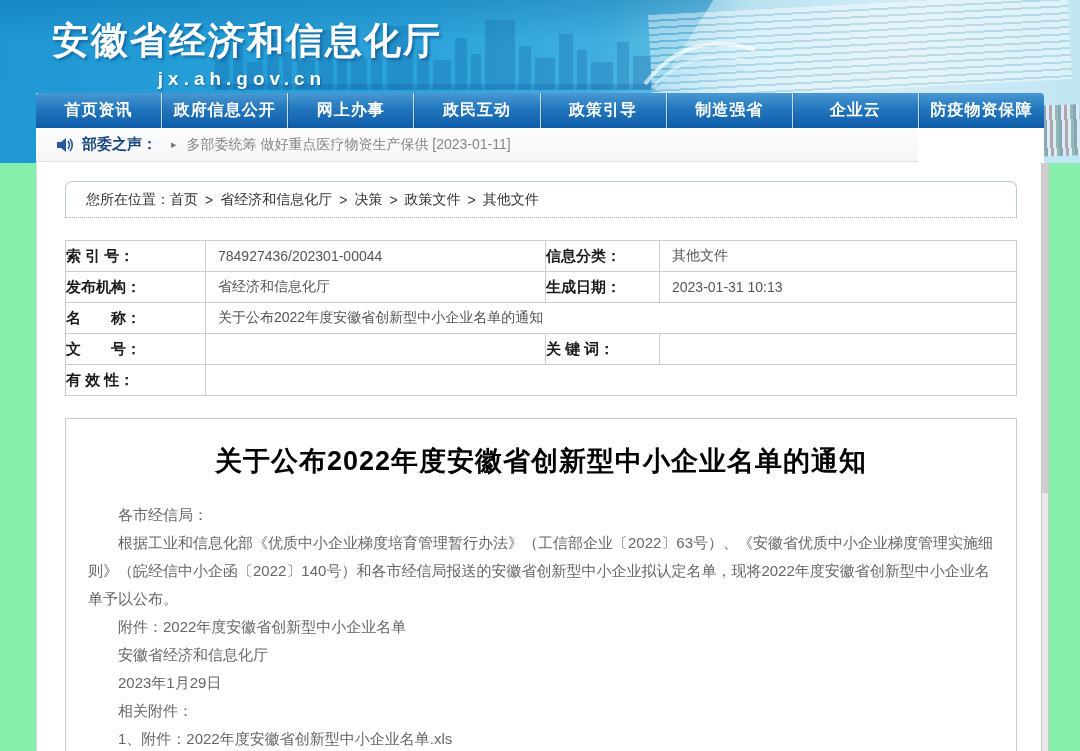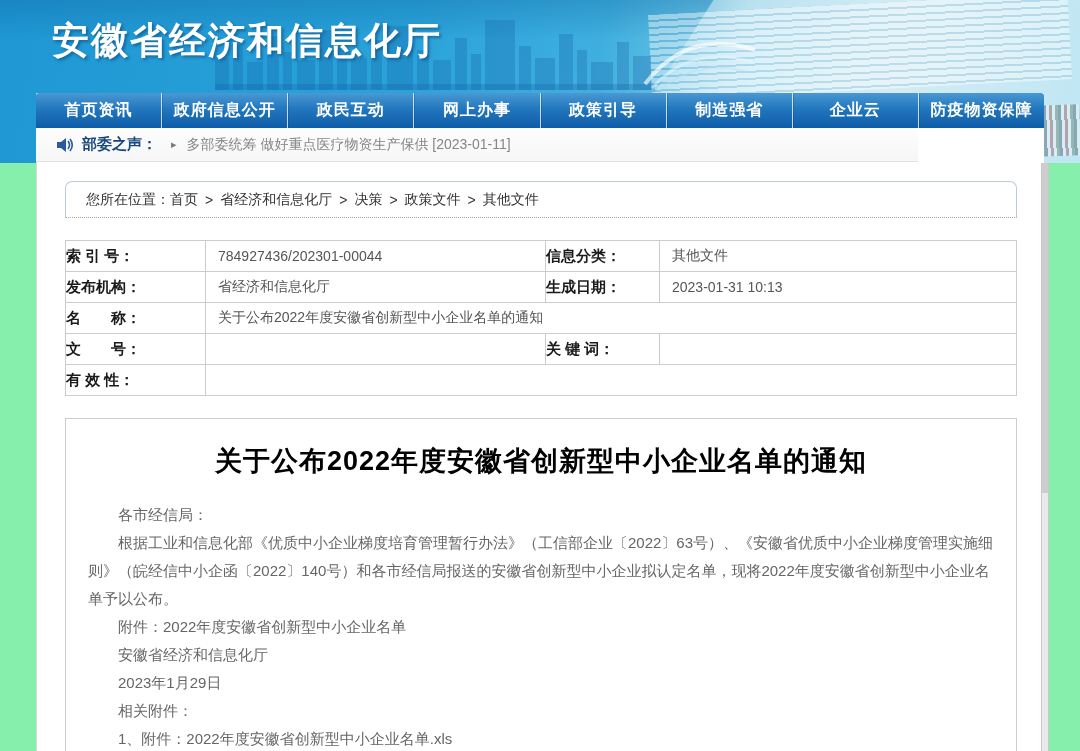--- a/index.html
+++ b/index.html
@@ -121,30 +121,31 @@
         <rect x="0" y="84" width="440" height="6"></rect>
       </g>
     </svg>
     <svg class="hdr-swoosh" width="120" height="70" viewBox="0 0 120 70">
       <path d="M5 62 Q 48 6 115 28" fill="none" stroke="rgba(255,255,255,0.65)" stroke-width="4"></path>
       <path d="M12 66 Q 52 22 112 40" fill="none" stroke="rgba(230,248,255,0.5)" stroke-width="3"></path>
       <path d="M20 68 Q 58 36 108 50" fill="none" stroke="rgba(180,225,245,0.45)" stroke-width="2"></path>
     </svg>
     <div class="hdr-title-wrap">
       <div class="hdr-title">安徽省经济和信息化厅</div>
+      <div class="hdr-url">jx.ah.gov.cn</div>
     </div>
   </div>
 
   <div class="col-bg"></div>
 
   <div class="nav">
     <div class="nav-item">首页资讯</div>
     <div class="nav-item">政府信息公开</div>
+    <div class="nav-item">网上办事</div>
     <div class="nav-item">政民互动</div>
-    <div class="nav-item">网上办事</div>
     <div class="nav-item">政策引导</div>
     <div class="nav-item">制造强省</div>
     <div class="nav-item">企业云</div>
     <div class="nav-item">防疫物资保障</div>
   </div>
 
   <div class="ticker">
     <span class="ticker-icon">
       <svg width="18" height="16" viewBox="0 0 18 16">
         <polygon points="1,5 5,5 10,1 10,15 5,11 1,11" fill="#2a5a9e"></polygon>

